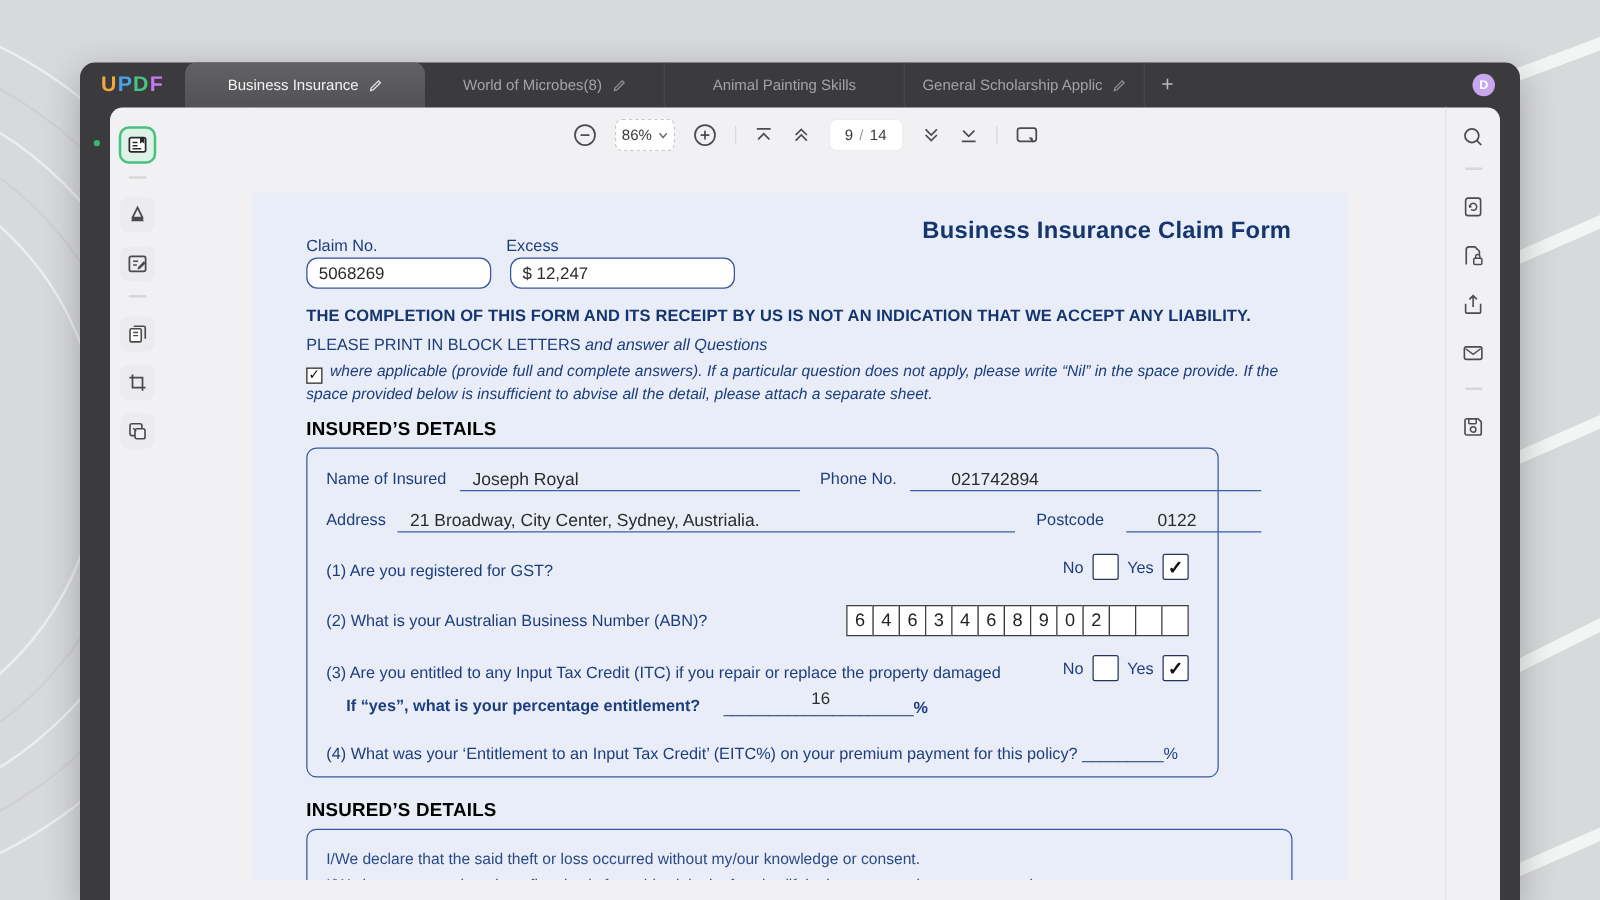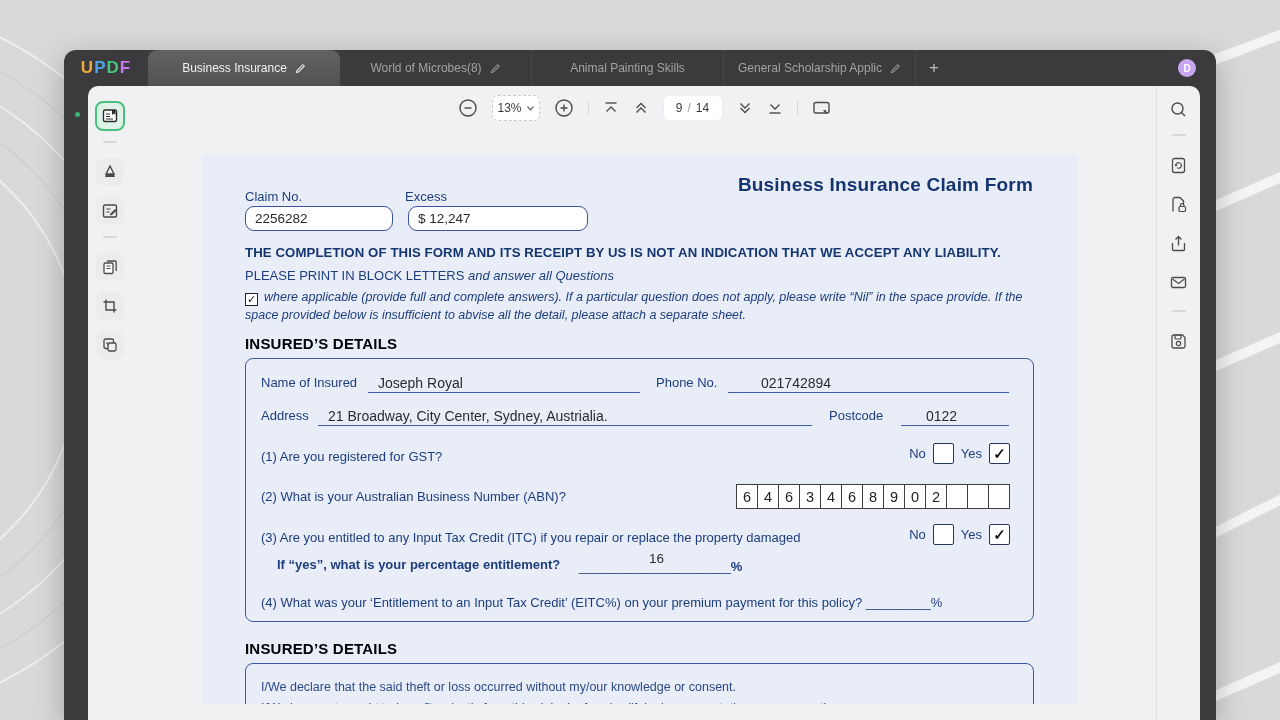--- a/index.html
+++ b/index.html
@@ -201,21 +201,21 @@
 
     <div class="mainpane">
       <div class="toolbar">
         <span class="tbicon">
           <svg width="20" height="20" viewBox="0 0 20 20">
               <circle cx="10" cy="10" r="8" fill="none" stroke="#4c4c4e" stroke-width="1.4"></circle>
               <path d="M6.5 10 h7" stroke="#4c4c4e" stroke-width="1.4"></path>
             </svg>
         </span>
         <span class="pill zoom">
-          <span>13%</span>
+          <span>86%</span>
           <svg width="7" height="5" viewBox="0 0 7 5">
               <path d="M0.5 0.5 L3.5 4 L6.5 0.5" fill="none" stroke="#6b6b6e" stroke-width="1.2"></path>
             </svg>
         </span>
         <span class="tbicon">
           <svg width="20" height="20" viewBox="0 0 20 20">
               <circle cx="10" cy="10" r="8" fill="none" stroke="#4c4c4e" stroke-width="1.4"></circle>
               <path d="M6.5 10 h7 M10 6.5 v7" stroke="#4c4c4e" stroke-width="1.4"></path>
             </svg>
         </span>
@@ -255,35 +255,35 @@
             </svg>
         </span>
       </div>
 
       <div class="viewport">
         <div class="page">
 
           <div class="abs doctitle" style="right:45px; top:20px;">Business Insurance Claim Form</div>
 
           <div class="abs lbl" style="left:43px; top:35px;">Claim No.</div>
-          <div class="abs inputbox" style="left:43px; top:52px; width:148px;">2256282</div>
+          <div class="abs inputbox" style="left:43px; top:52px; width:148px;">5068269</div>
           <div class="abs lbl" style="left:203px; top:35px;">Excess</div>
           <div class="abs inputbox" style="left:206px; top:52px; width:180px;">$ 12,247</div>
 
           <div class="abs lbl" style="left:43px; top:114px;">
             <span>PLEASE PRINT IN BLOCK LETTERS</span><span class="ital"> and answer all Questions</span>
           </div>
           <div class="abs warn" style="left:43px; top:91px; width:800px;">THE COMPLETION OF THIS FORM AND ITS RECEIPT BY US IS NOT AN INDICATION THAT WE ACCEPT ANY LIABILITY.</div>
           <div class="abs para" style="left:43px; top:134px; width:782px;">
             <span class="inlinecheck">✓</span><span>where applicable (provide full and complete answers). If a particular question does not apply, please write “Nil” in the space provide. If the space provided below is insufficient to abvise all the detail, please attach a separate sheet.</span>
           </div>
 
           <div class="abs sechead" style="left:43px; top:181px;">INSURED’S DETAILS</div>
 
-          <div class="abs formbox" style="left:43px; top:204px; width:789px; height:264px;">
+          <div class="abs formbox" style="left:43px; top:204px; width:730px; height:264px;">
 
             <div class="abs lbl" style="left:15px; top:16px;">Name of Insured</div>
             <div class="uline" style="left:122px; top:0; width:272px; height:34px;">
               <span class="val">Joseph Royal</span>
             </div>
             <div class="abs lbl" style="left:410px; top:16px;">Phone No.</div>
             <div class="uline" style="left:482px; top:0; width:281px; height:34px;">
               <span class="val" style="left:33px;">021742894</span>
             </div>
 

